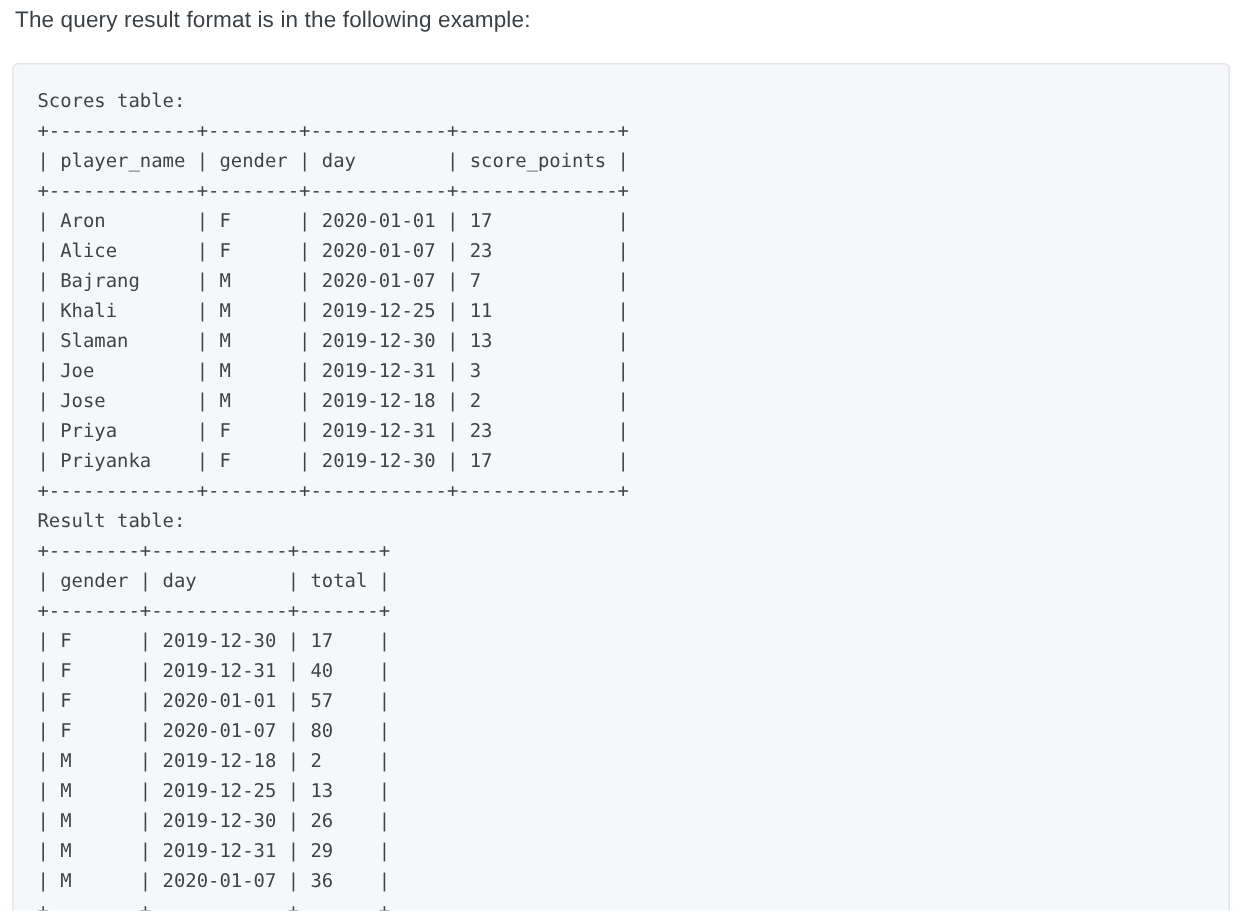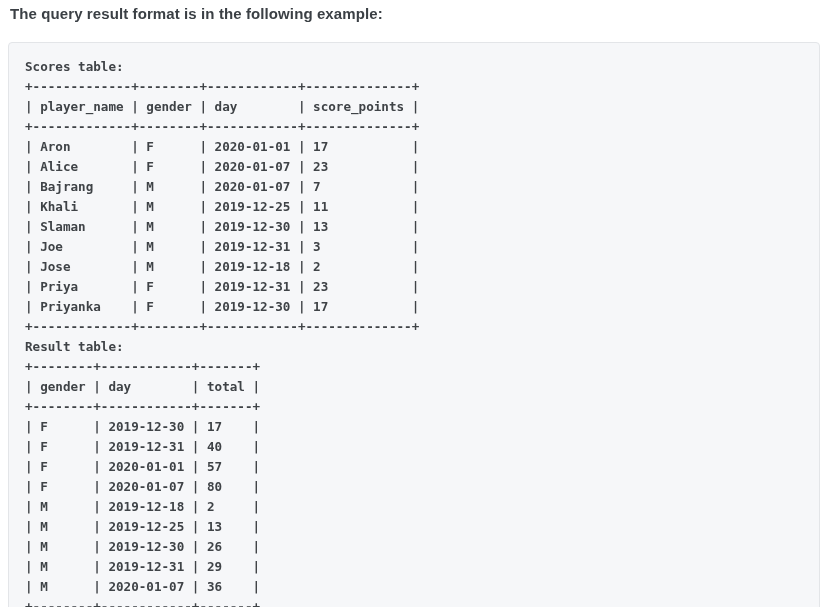--- a/index.html
+++ b/index.html
@@ -12,21 +12,20 @@
     height: 607px;
     overflow: hidden;
     font-family: "Liberation Sans", sans-serif;
     color: #3b4045;
   }
   .page {
     position: relative;
     width: 690px;
     height: 607px;
     box-sizing: border-box;
-    font-weight: bold;
   }
   .intro-text {
     position: absolute;
     left: 10px;
     top: 3px;
     font-size: 15px;
     line-height: 22px;
     color: #3b4045;
     white-space: pre;
     letter-spacing: 0.1px;

